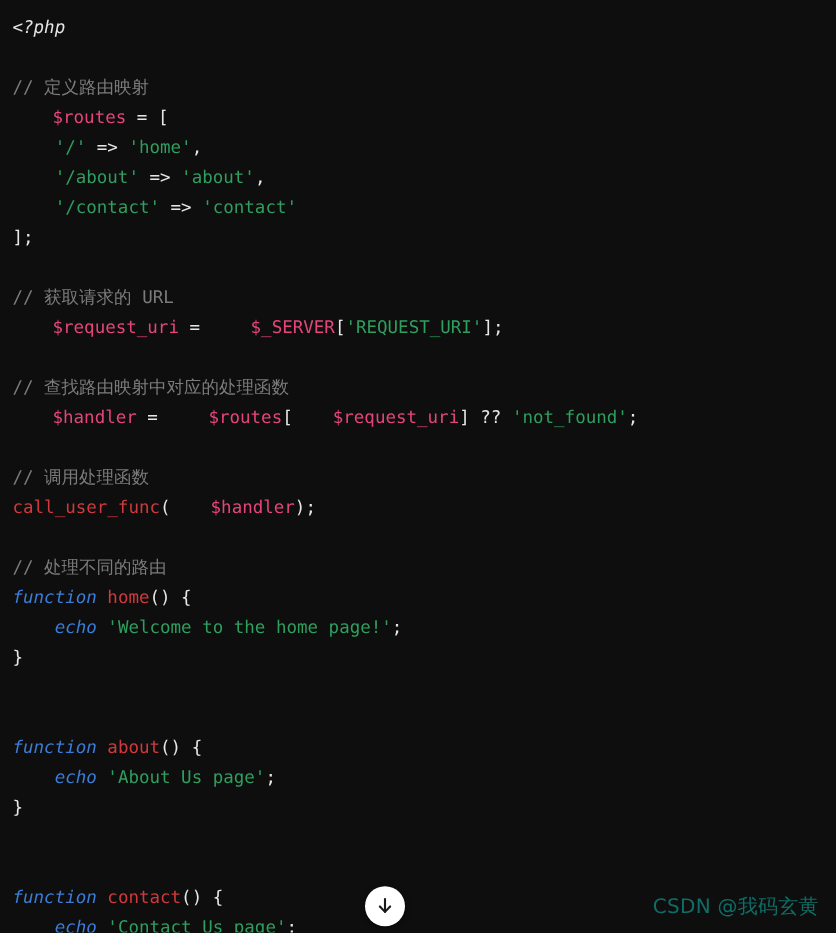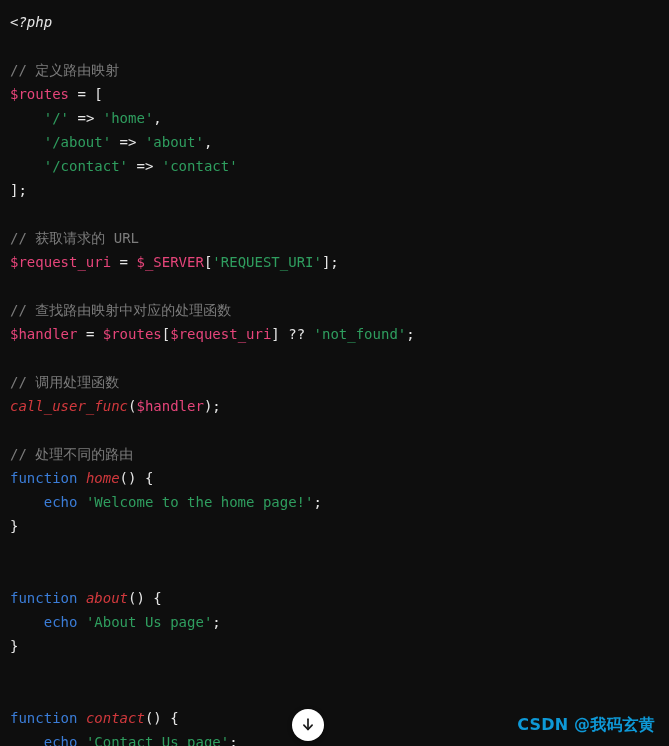--- a/index.html
+++ b/index.html
@@ -36,24 +36,24 @@
   .code-line {
     height: 24px;
     line-height: 24px;
     padding-left: 10px;
     white-space: pre;
   }
 
   
   .t-plain   { color: #e6e6e6; font-style: italic; }
   .t-comment { color: #7b7b7b; }
-  .t-var     { color: #e6457a; }
+  .t-var     { color: #e6457a; margin-left: 32px; }
   .t-string  { color: #2f9e5f; }
-  .t-keyword { color: #3b7dd8; }
-  .t-func    { color: #d1393d; font-style: italic; }
+  .t-keyword { color: #3b7dd8; font-style: italic; }
+  .t-func    { color: #d1393d; }
   .t-punct   { color: #e6e6e6; }
 
   
   .t-comment {
     font-family: "DejaVu Sans Mono", "Liberation Mono", monospace;
   }
 
   
   #scroll-down-button {
     position: absolute;
@@ -95,15 +95,15 @@
 
   <button id="scroll-down-button" aria-label="scroll down" style="background: rgb(255, 255, 255);">
     <span>
       <svg width="18" height="18" viewBox="0 0 18 18" aria-hidden="true">
         <path d="M9 3.2 L9 13.3" stroke="#1a1a1a" stroke-width="1.7" stroke-linecap="round" fill="none"></path>
         <path d="M4.9 9.2 L9 13.5 L13.1 9.2" stroke="#1a1a1a" stroke-width="1.7" stroke-linecap="round" stroke-linejoin="round" fill="none"></path>
       </svg>
     </span>
   </button>
 
-  <div id="watermark" style="color: #0ea5e9; font-weight: bold;">CSDN @我码玄黄</div>
+  <div id="watermark" style="color: #0f766e;">CSDN @我码玄黄</div>
 
 </div>
 
 </body></html>

